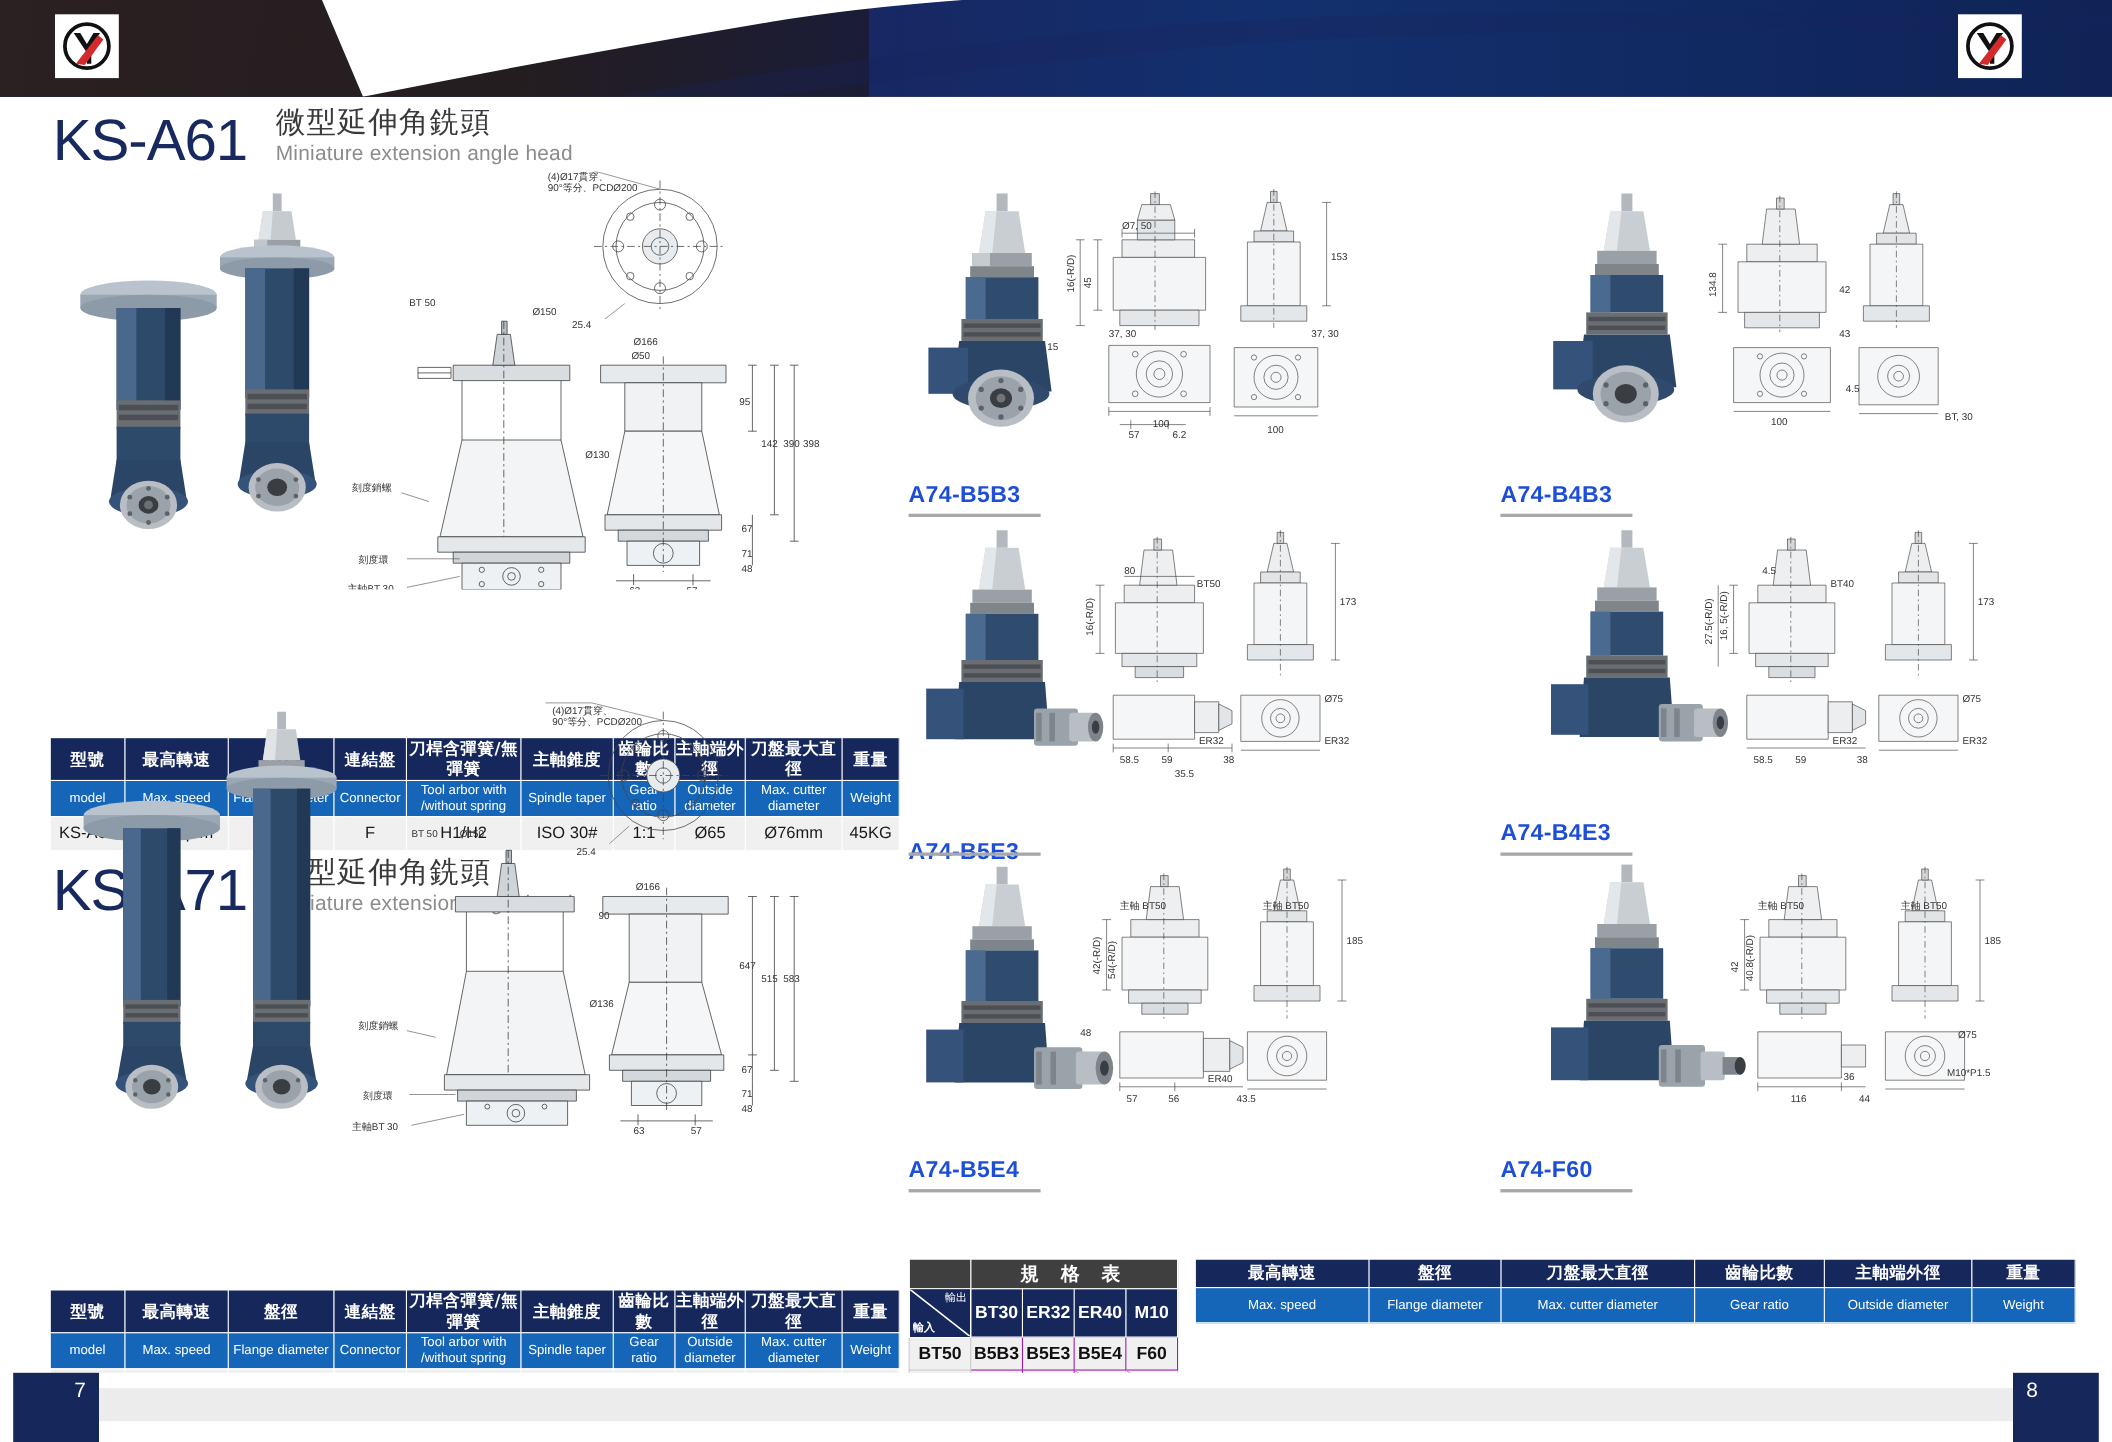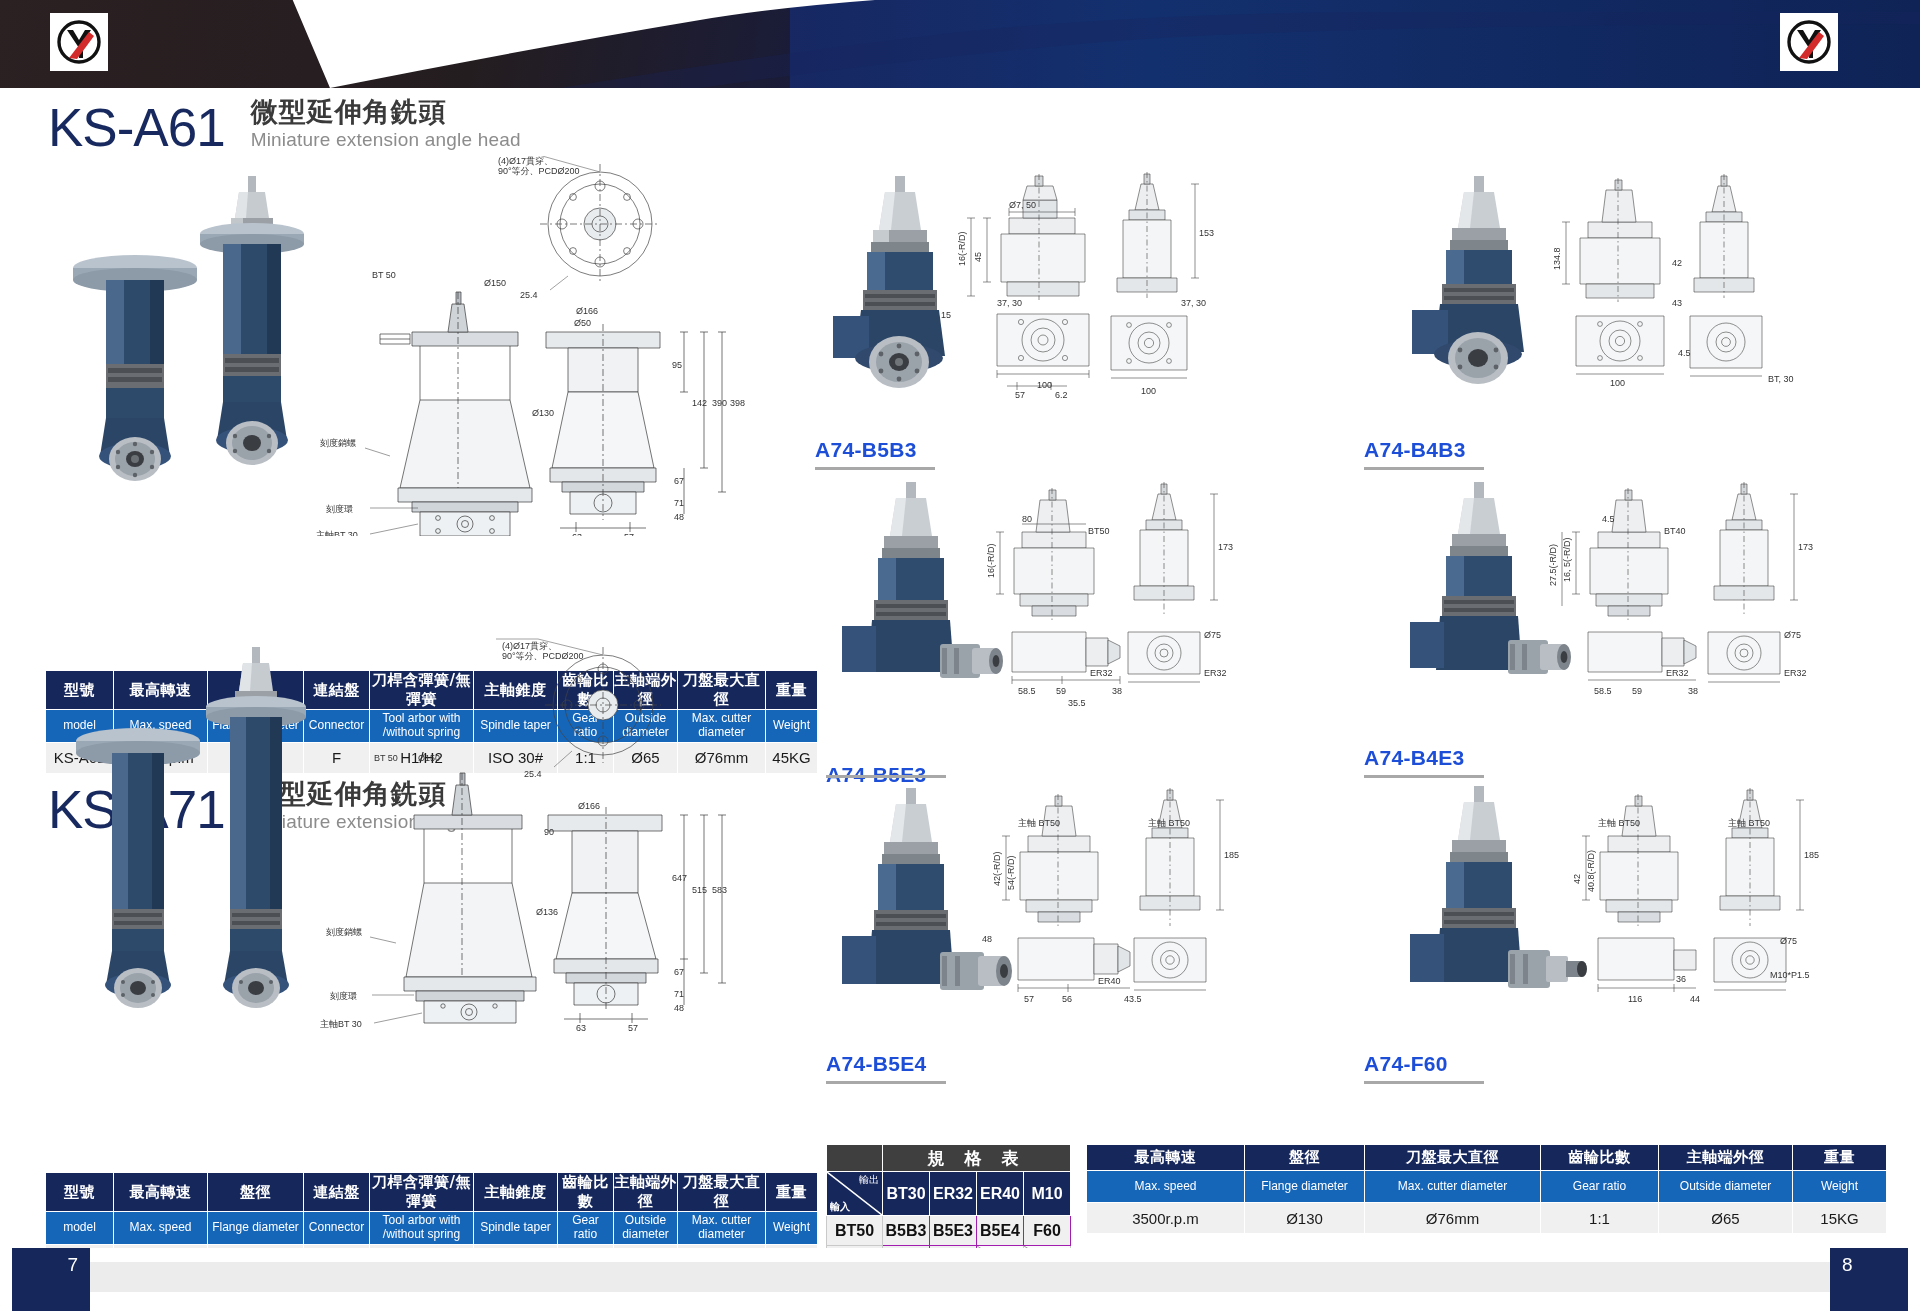--- a/index.html
+++ b/index.html
@@ -41,21 +41,21 @@
 
   
   .prod-title { display: flex; align-items: flex-end; gap: 26px; }
   .prod-code {
     font-size: 53px; font-weight: 400; color: #17295e; letter-spacing: -1px;
     line-height: 1; font-family: "Liberation Sans", sans-serif;
   }
   .prod-names { padding-bottom: 3px; }
   .prod-zh {
     font-size: 27px; color: #3a3a3a; letter-spacing: 1px; line-height: 1.15;
-    font-family: "DejaVu Sans", sans-serif; font-weight: 700;
+    font-family: "DejaVu Sans", sans-serif; font-weight: 400;
   }
   .prod-en { font-size: 19px; color: #8c8c8c; letter-spacing: 0.2px; margin-top: 2px; }
 
   
   .spec-table { border-collapse: collapse; table-layout: fixed; }
   .spec-table th, .spec-table td {
     border: 1px solid #ffffff; text-align: center; vertical-align: middle;
   }
   .spec-table .hdr-zh {
     background: #16275c; color: #ffffff; font-size: 15px; font-weight: 700;
@@ -566,21 +566,21 @@
       <td class="val">Ø76mm</td>
       <td class="val">55KG</td>
     </tr>
   </tbody>
     </table>
 </div>
 
 <div class="page-right">
 
 
-  <div style="position:absolute;left:11px;top:78px;width:520px;height:300px">
+  <div style="position:absolute;left:22px;top:78px;width:520px;height:300px">
     <svg width="520" height="270" class="cad">
 
       <g>
         <path d="M 84 10 L 94 10 L 94 26 L 84 26 Z" fill="#b2b8bd"></path>
         <path d="M 74 26 L 104 26 L 110 64 L 68 64 Z" fill="#c9ced3"></path>
         <path d="M 74 26 L 84 26 L 80 64 L 68 64 Z" fill="#e3e7ea"></path>
         <rect x="62" y="64" width="54" height="12" fill="#9aa0a6"></rect>
         <rect x="62" y="64" width="16" height="12" fill="#c6cbd0"></rect>
         <rect x="60" y="76" width="58" height="10" fill="#7e858b"></rect>
         <rect x="56" y="86" width="66" height="38" fill="#2f4c6e"></rect>
@@ -1089,28 +1089,20 @@
       <th class="hdr-zh">重量</th>
     </tr>
     <tr>
       <th class="hdr-en">Max. speed</th>
       <th class="hdr-en">Flange diameter</th>
       <th class="hdr-en">Max. cutter diameter</th>
       <th class="hdr-en">Gear ratio</th>
       <th class="hdr-en">Outside diameter</th>
       <th class="hdr-en">Weight</th>
     </tr>
-    <tr>
-      <td class="val">3500r.p.m</td>
-      <td class="val">Ø130</td>
-      <td class="val">Ø76mm</td>
-      <td class="val">1:1</td>
-      <td class="val">Ø65</td>
-      <td class="val">15KG</td>
-    </tr>
   </tbody>
     </table>
 </div>
 
 <div class="footer-strip"></div>
 <div class="footer-gray"></div>
 <div class="pg-box left">
   <span class="pg-num">7</span>
 </div>
 <div class="pg-box right">

